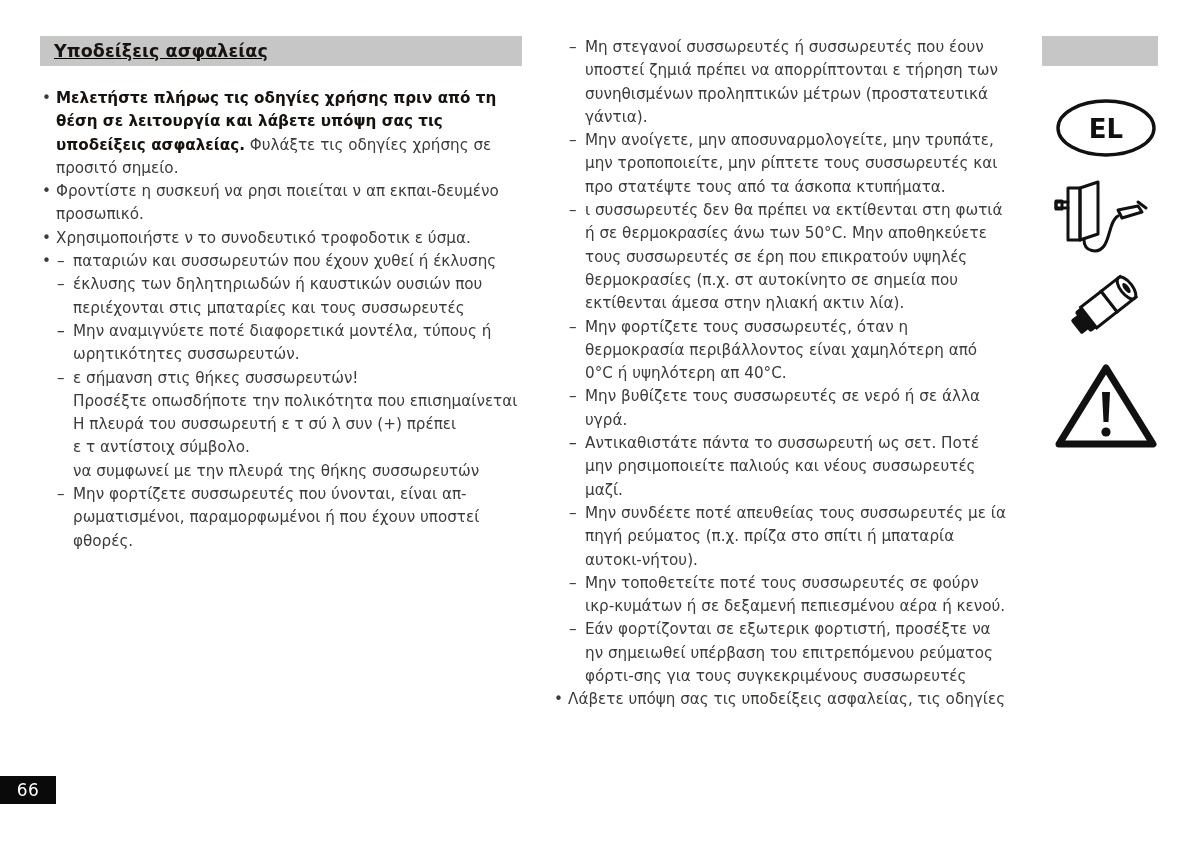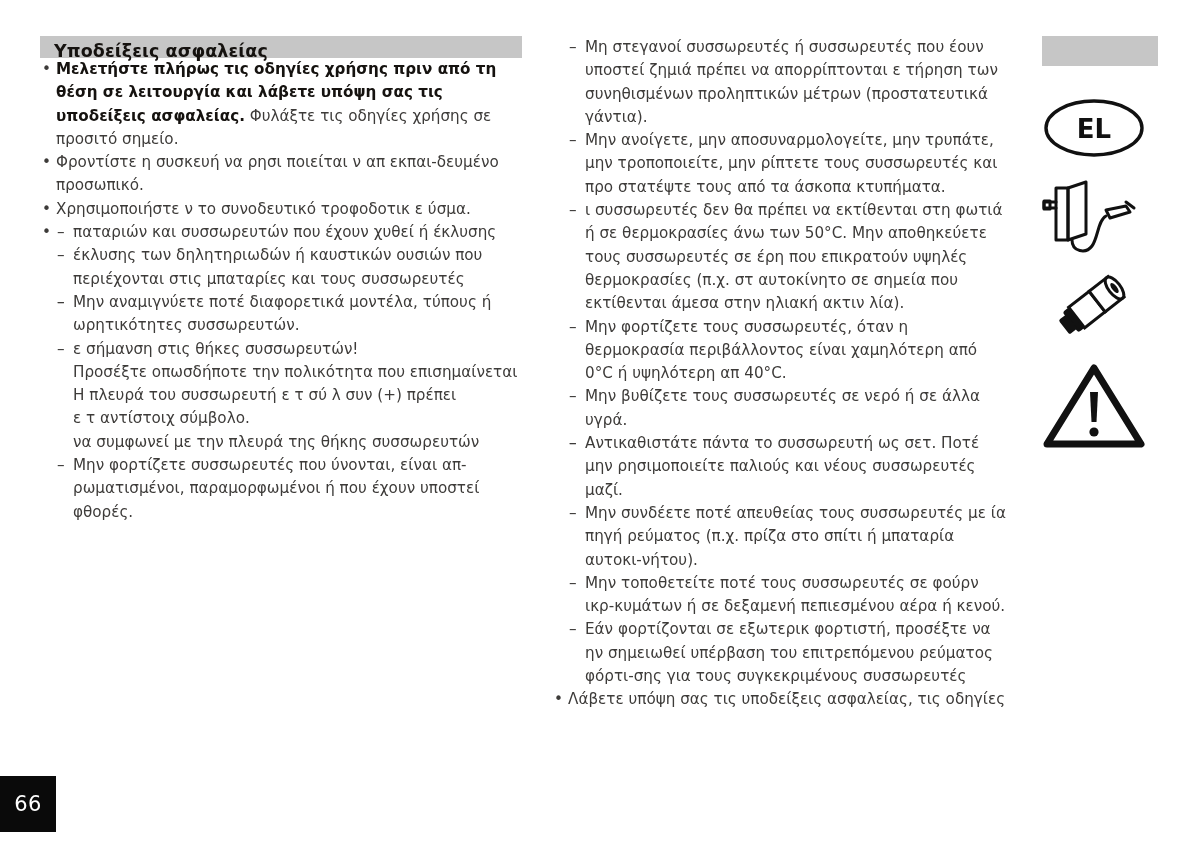--- a/index.html
+++ b/index.html
@@ -31,25 +31,26 @@
   .col-right {
     position: absolute;
     left: 552px;
     top: 36px;
     width: 455px;
   }
 
   
   .section-bar {
     background: #c6c6c6;
-    height: 22px;
+    height: 30px;
     line-height: 30px;
     padding: 0 0 0 14px;
     box-sizing: border-box;
-    margin-bottom: 0;
+    margin-bottom: 21px;
+    text-decoration: underline;
   }
   .section-bar .title {
     font-size: 17.5px;
     font-weight: bold;
     color: #15120f;
     letter-spacing: 0.1px;
   }
 
   
   .lvl1 {
@@ -108,37 +109,37 @@
   .sidebar-bar {
     width: 116px;
     height: 30px;
     background: #c6c6c6;
   }
 
   .icon-slot {
     width: 116px;
     display: flex;
     align-items: center;
-    justify-content: flex-start;
+    justify-content: flex-end;
   }
   .slot-el    { height: 80px; margin-top: 22px; }
   .slot-adapt { height: 84px; margin-top: 6px; }
   .slot-batt  { height: 84px; margin-top: 4px; }
   .slot-warn  { height: 96px; margin-top: 12px; }
 
   
   .page-number {
     position: absolute;
     left: 0;
     top: 776px;
     width: 56px;
-    height: 56px;
+    height: 28px;
     background: #0a0a0a;
     color: #ffffff;
-    font-size: 21px;
+    font-size: 17px;
     display: flex;
     align-items: center;
     justify-content: center;
     letter-spacing: 0.5px;
   }
 </style>
 </head>
 <body>
 
 <div class="page">

